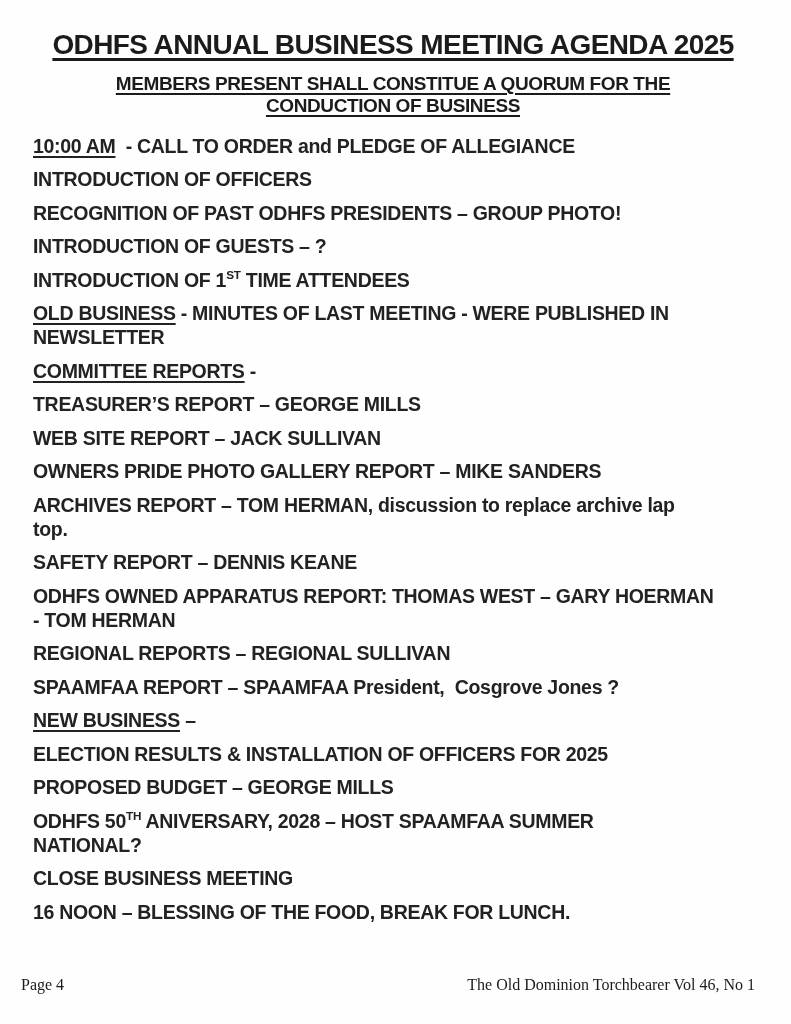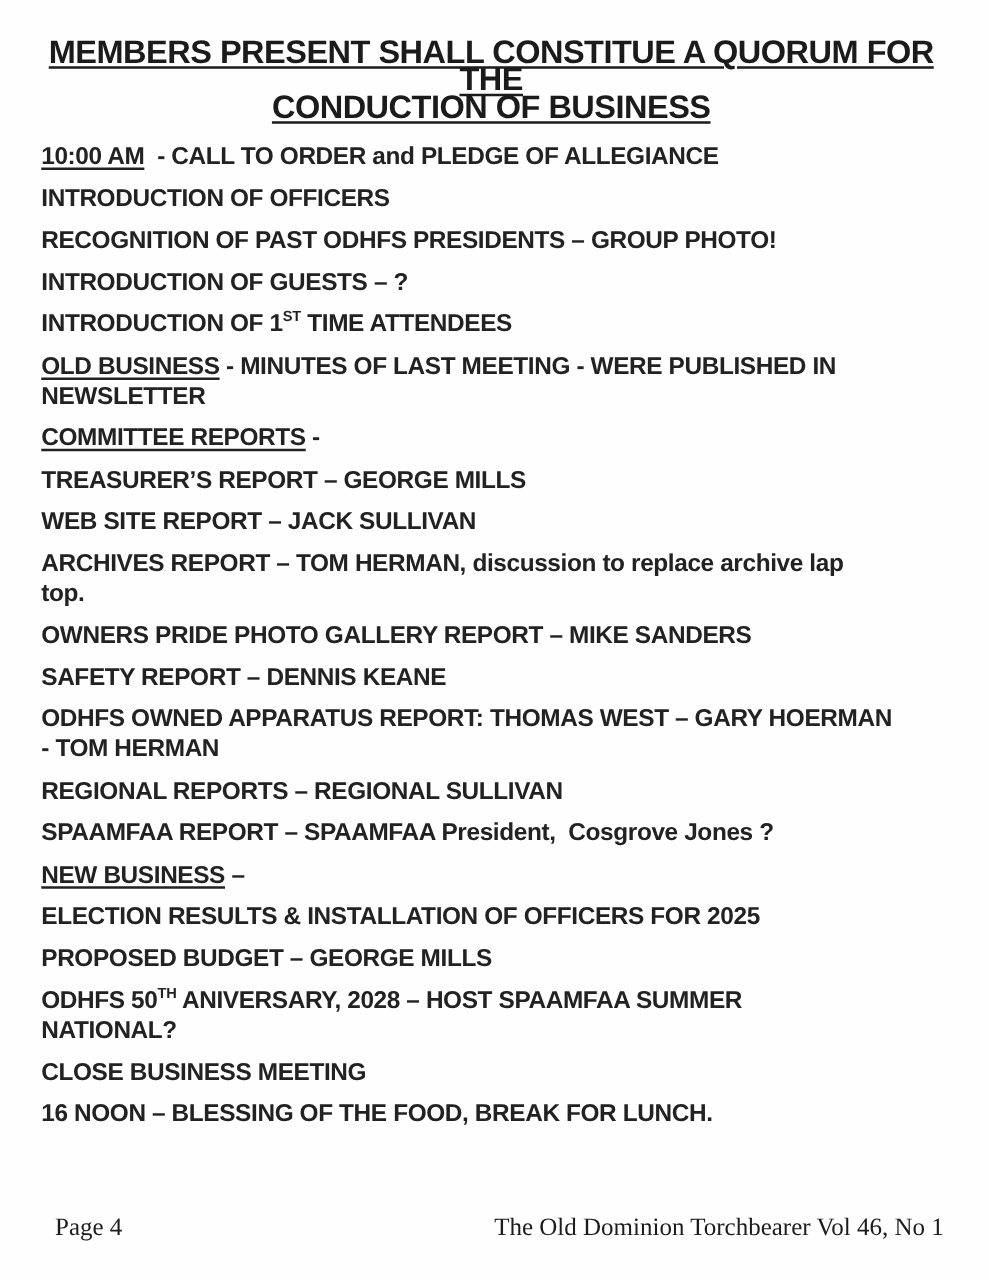--- a/index.html
+++ b/index.html
@@ -28,21 +28,21 @@
     color: #1b1b1b;
   }
   .title .u {
     text-decoration: underline;
     text-decoration-thickness: 3px;
     text-underline-offset: 4px;
   }
   .subtitle {
     margin: 0 auto 17px auto;
     text-align: center;
-    font-size: 26px;
+    font-size: 19px;
     font-weight: bold;
     letter-spacing: -0.4px;
     line-height: 22px;
     white-space: pre-line;
     color: #1b1b1b;
   }
   .subtitle .u {
     text-decoration: underline;
     text-decoration-thickness: 2px;
     text-underline-offset: 3px;
@@ -67,54 +67,55 @@
   .agenda sup {
     font-size: 60%;
     line-height: 0;
     position: relative;
     top: -0.05em;
     vertical-align: super;
     letter-spacing: -0.2px;
   }
   .footer {
     position: absolute;
-    left: 44px;
+    left: 21px;
     right: 36px;
     bottom: 30px;
     display: flex;
     justify-content: space-between;
     align-items: baseline;
     font-family: "Liberation Serif", serif;
-    font-size: 20px;
+    font-size: 16px;
     font-weight: normal;
     color: #1c1c1c;
   }
 </style>
 </head>
 <body>
 
 <div class="page">
+  <h1 class="title"><span class="u">ODHFS ANNUAL BUSINESS MEETING AGENDA 2025</span></h1>
 
   <h2 class="subtitle"><span class="u">MEMBERS PRESENT SHALL CONSTITUE A QUORUM FOR THE
 CONDUCTION OF BUSINESS</span></h2>
 
   <div class="agenda" id="agenda">
       <p class="item"><span class="u">10:00 AM</span><span>  - CALL TO ORDER and PLEDGE OF ALLEGIANCE</span></p>
       <p class="item"><span>INTRODUCTION OF OFFICERS</span></p>
       <p class="item"><span>RECOGNITION OF PAST ODHFS PRESIDENTS – GROUP PHOTO!</span></p>
       <p class="item"><span>INTRODUCTION OF GUESTS – ?</span></p>
       <p class="item"><span>INTRODUCTION OF 1</span><sup>ST</sup><span> TIME ATTENDEES</span></p>
       <p class="item"><span class="u">OLD BUSINESS</span><span> - MINUTES OF LAST MEETING - WERE PUBLISHED IN
 NEWSLETTER</span></p>
       <p class="item"><span class="u">COMMITTEE REPORTS</span><span> -</span></p>
       <p class="item"><span>TREASURER’S REPORT – GEORGE MILLS</span></p>
       <p class="item"><span>WEB SITE REPORT – JACK SULLIVAN</span></p>
+      <p class="item"><span>OWNERS PRIDE PHOTO GALLERY REPORT – MIKE SANDERS</span></p>
       <p class="item"><span>ARCHIVES REPORT – TOM HERMAN, discussion to replace archive lap
 top.</span></p>
-      <p class="item"><span>OWNERS PRIDE PHOTO GALLERY REPORT – MIKE SANDERS</span></p>
       <p class="item"><span>SAFETY REPORT – DENNIS KEANE</span></p>
       <p class="item"><span>ODHFS OWNED APPARATUS REPORT: THOMAS WEST – GARY HOERMAN
 - TOM HERMAN</span></p>
       <p class="item"><span>REGIONAL REPORTS – REGIONAL SULLIVAN</span></p>
       <p class="item"><span>SPAAMFAA REPORT – SPAAMFAA President,  Cosgrove Jones ?</span></p>
       <p class="item"><span class="u">NEW BUSINESS</span><span> –</span></p>
       <p class="item"><span>ELECTION RESULTS &amp; INSTALLATION OF OFFICERS FOR 2025</span></p>
       <p class="item"><span>PROPOSED BUDGET – GEORGE MILLS</span></p>
       <p class="item"><span>ODHFS 50</span><sup>TH</sup><span> ANIVERSARY, 2028 – HOST SPAAMFAA SUMMER
 NATIONAL?</span></p>

